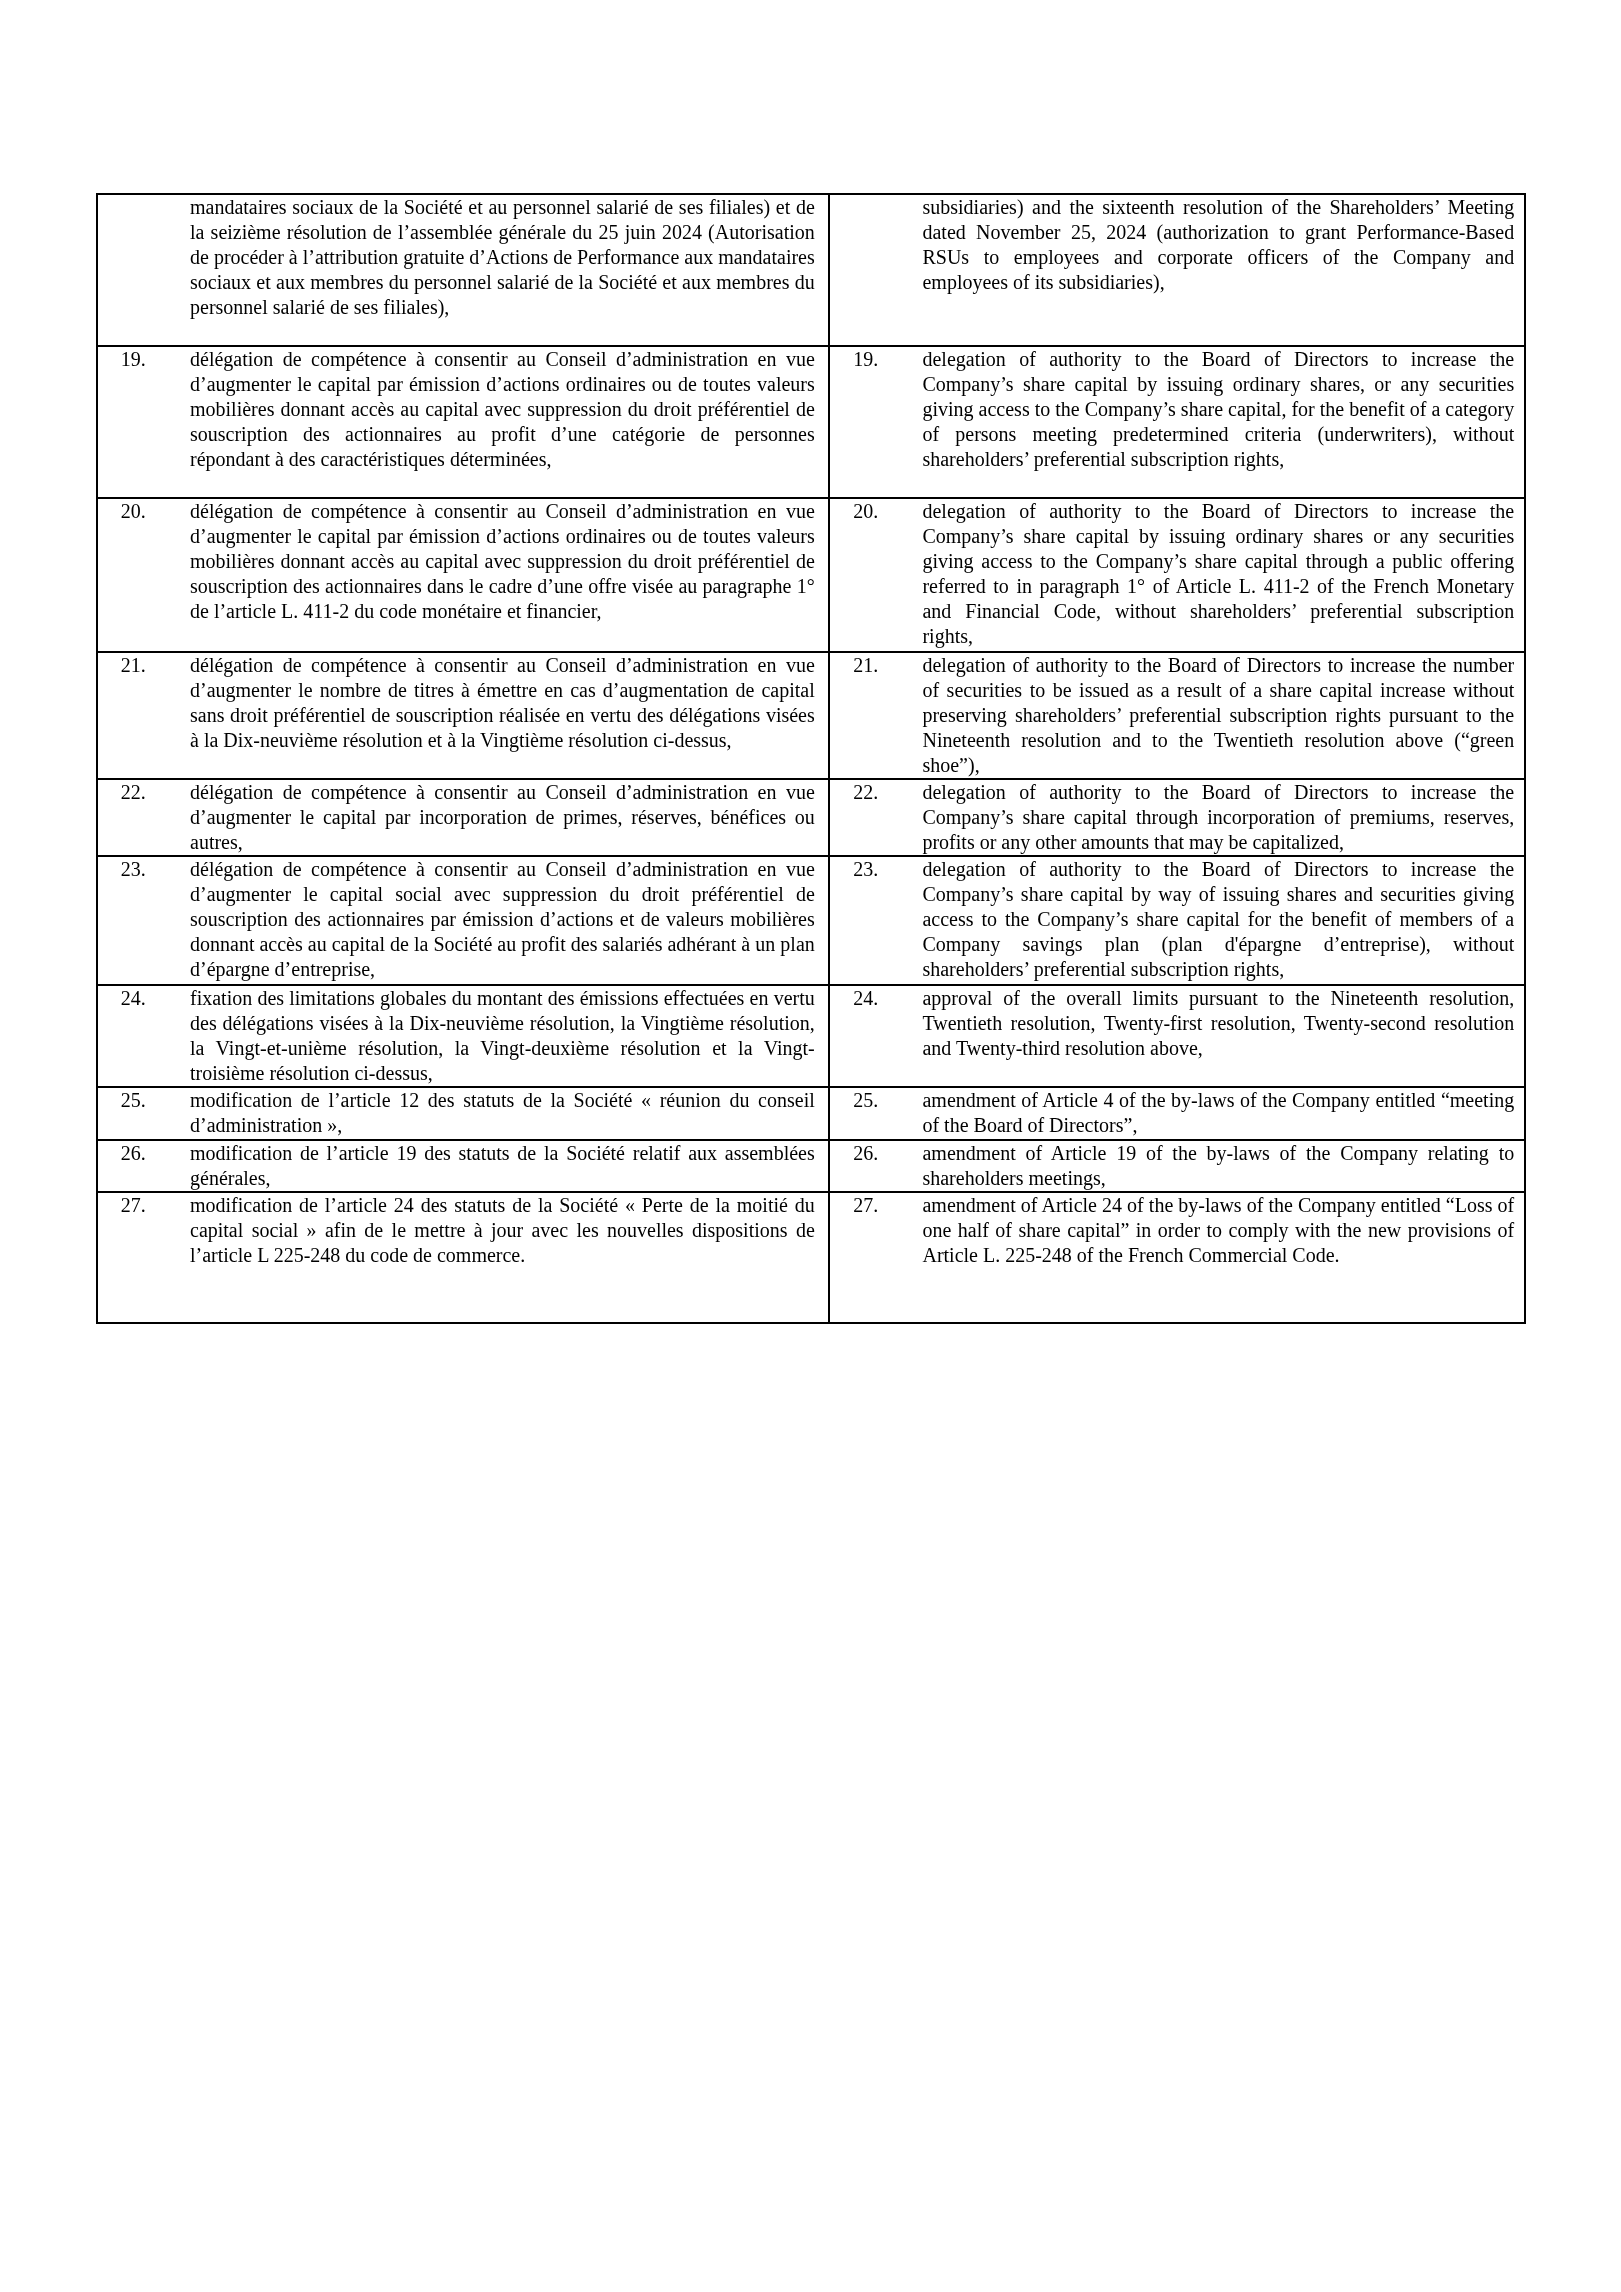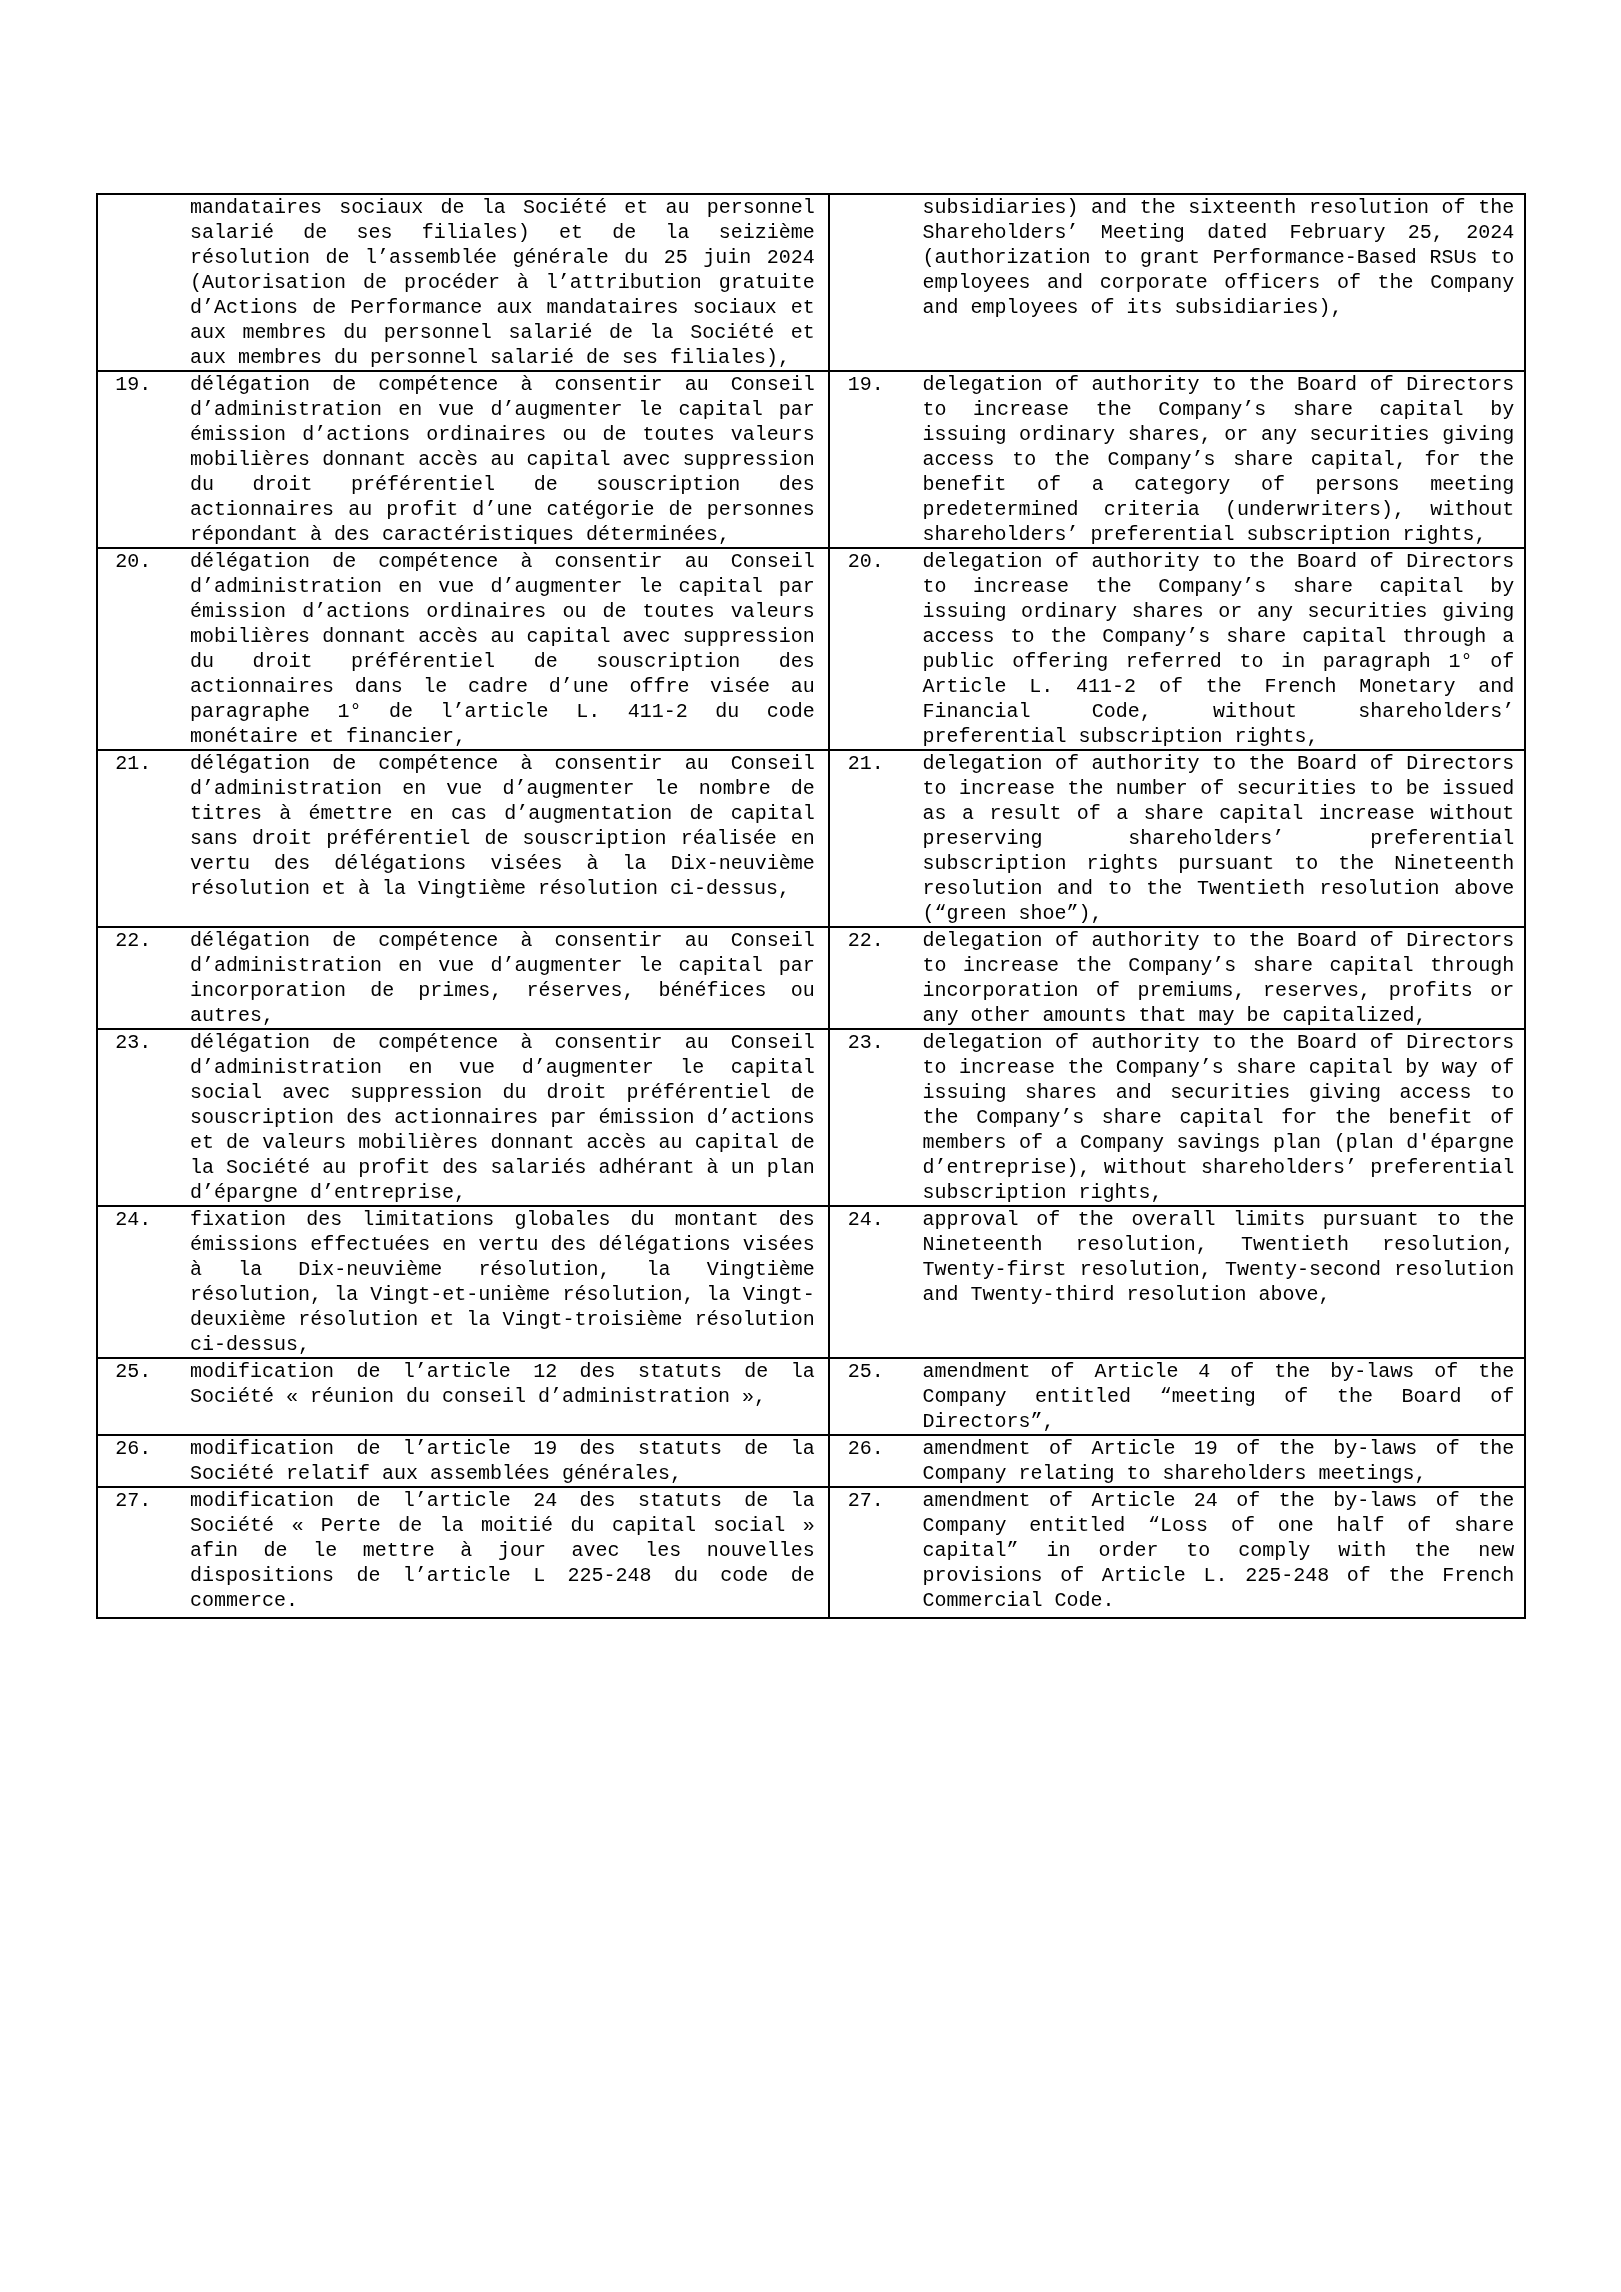--- a/index.html
+++ b/index.html
@@ -3,21 +3,21 @@
 <meta charset="utf-8">
 <style>
   html, body { margin: 0; padding: 0; background: #ffffff; }
   body { width: 1621px; height: 2293px; position: relative; overflow: hidden; }
   .page { position: absolute; left: 0; top: 0; width: 1621px; height: 2293px; background: #fff; }
   table.resolutions {
     position: absolute;
     left: 96px; top: 193px;
     width: 1430px;
     border-collapse: collapse;
-    font-family: Liberation Mono, monospace;
+    font-family: Liberation Serif, serif;
     font-size: 20px;
     line-height: 25px;
     color: #000;
   }
   table.resolutions td {
     border: 2.9px solid #000;
     vertical-align: top;
     padding: 0;
   }
   td.col-fr { width: 732px; }
@@ -38,21 +38,21 @@
       <tr style="height:152px">
         <td class="col-fr">
           <div class="item">
               <span class="num"></span>
               <span class="txt">mandataires sociaux de la Société et au personnel salarié de ses filiales) et de la seizième résolution de l’assemblée générale du 25 juin 2024 (Autorisation de procéder à l’attribution gratuite d’Actions de Performance aux mandataires sociaux et aux membres du personnel salarié de la Société et aux membres du personnel salarié de ses filiales),</span>
             </div>
         </td>
         <td class="col-en">
           <div class="item">
               <span class="num"></span>
-              <span class="txt">subsidiaries) and the sixteenth resolution of the Shareholders’ Meeting dated February 25, 2024 (authorization to grant Performance-Based RSUs to employees and corporate officers of the Company and employees of its subsidiaries),</span>
+              <span class="txt">subsidiaries) and the sixteenth resolution of the Shareholders’ Meeting dated November 25, 2024 (authorization to grant Performance-Based RSUs to employees and corporate officers of the Company and employees of its subsidiaries),</span>
             </div>
         </td>
       </tr>
       <tr style="height:152px">
         <td class="col-fr">
           <div class="item">
               <span class="num">19.</span>
               <span class="txt">délégation de compétence à consentir au Conseil d’administration en vue d’augmenter le capital par émission d’actions ordinaires ou de toutes valeurs mobilières donnant accès au capital avec suppression du droit préférentiel de souscription des actionnaires au profit d’une catégorie de personnes répondant à des caractéristiques déterminées,</span>
             </div>
         </td>

